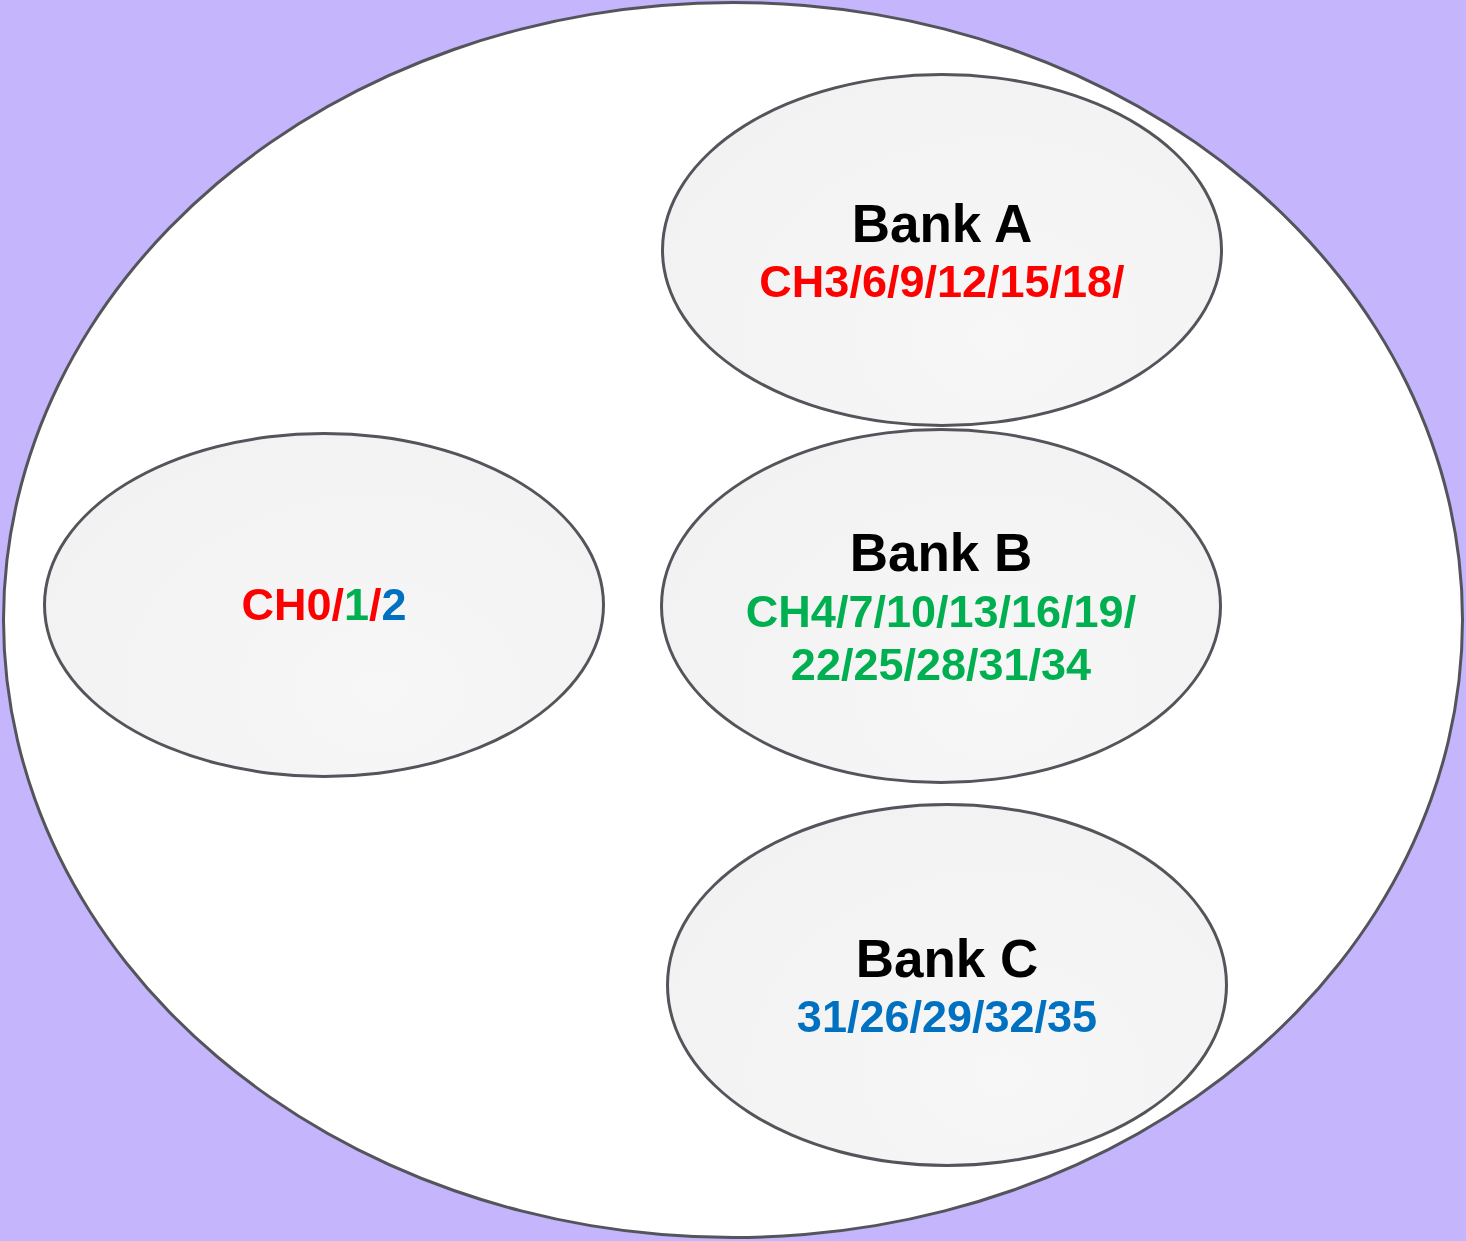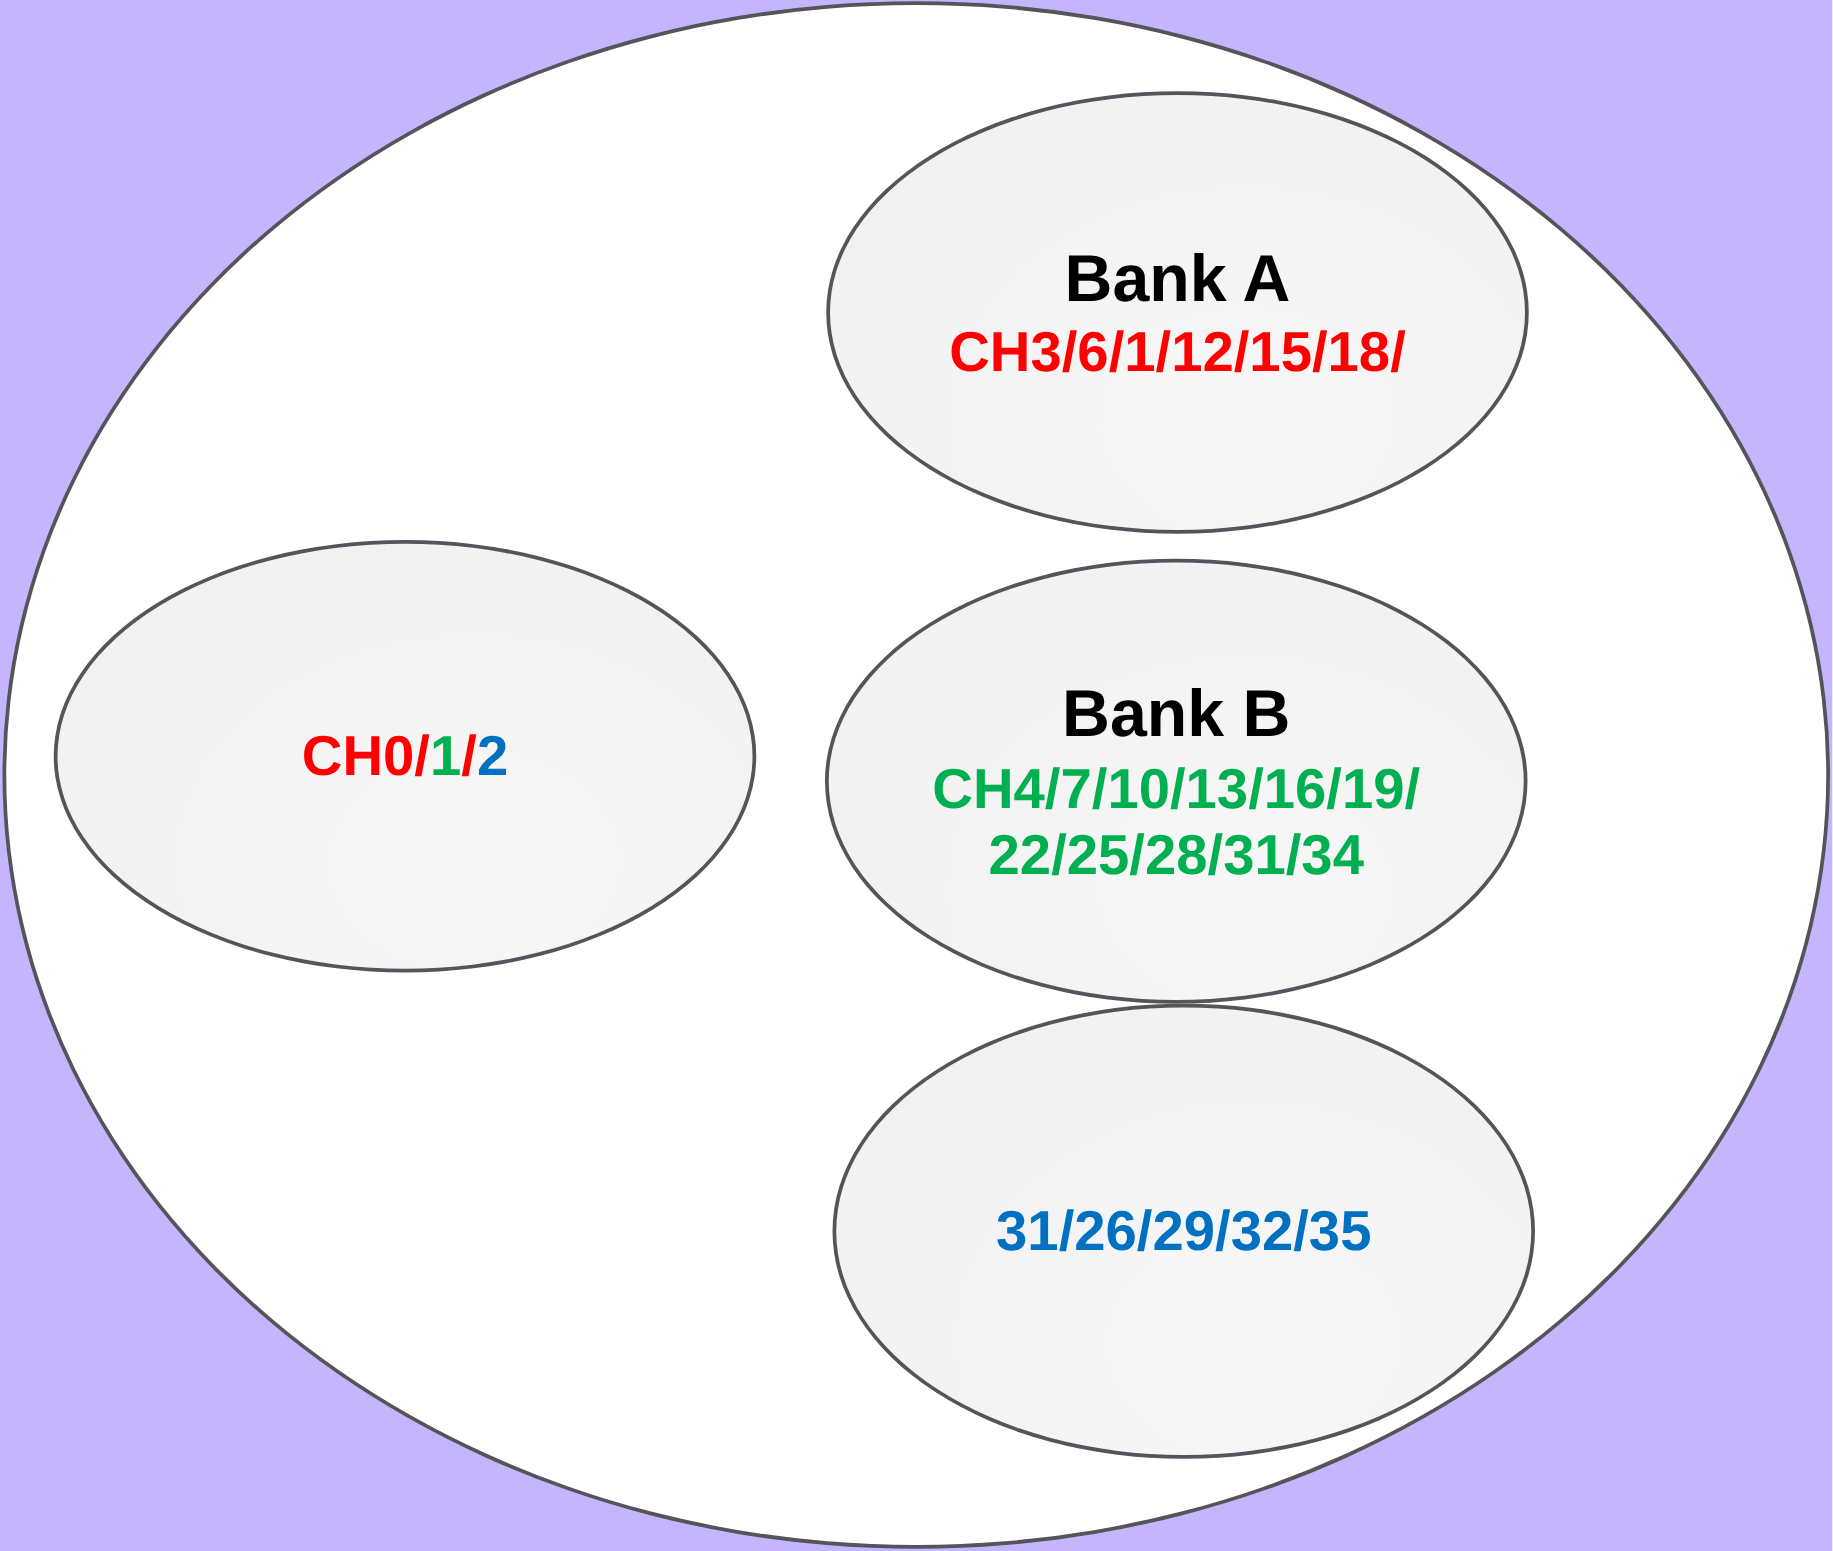--- a/index.html
+++ b/index.html
@@ -26,21 +26,21 @@
     top: 1px;
     width: 1462px;
     height: 1238px;
     background: #ffffff;
   }
   .group-ellipse {
     background: radial-gradient(ellipse at 60% 75%, #f7f7f8 0%, #f3f3f4 55%, #f1f1f2 100%);
   }
   .ellipse-bank-a   { left: 661px; top:  73px; width: 562px; height: 354px; }
   .ellipse-independent { left: 43px; top: 432px; width: 562px; height: 346px; }
-  .ellipse-bank-b   { left: 660px; top: 447px; width: 562px; height: 356px; }
+  .ellipse-bank-b   { left: 660px; top: 428px; width: 562px; height: 356px; }
   .ellipse-bank-c   { left: 666px; top: 803px; width: 562px; height: 364px; }
 
   .ellipse-content {
     position: absolute;
     inset: 0;
     display: flex;
     flex-direction: column;
     align-items: center;
     justify-content: center;
     text-align: center;
@@ -62,21 +62,21 @@
 </head>
 <body>
 
 <div class="canvas">
 
   <div class="ellipse outer-ellipse"></div>
 
   <div class="ellipse group-ellipse ellipse-bank-a">
     <div class="ellipse-content">
       <div class="ellipse-title">Bank A</div>
-      <div class="channels-line" style="color: rgb(255, 0, 0);">CH3/6/1/12/15/18/</div>
+      <div class="channels-line" style="color: rgb(255, 0, 0);">CH3/6/9/12/15/18/</div>
     </div>
   </div>
 
   <div class="ellipse group-ellipse ellipse-independent">
     <div class="ellipse-content">
       <div class="channels-line">
         <span style="color: rgb(255, 0, 0);">CH0/</span><span style="color: rgb(0, 176, 80);">1</span><span style="color: rgb(255, 0, 0);">/</span><span style="color: rgb(0, 112, 192);">2</span>
       </div>
     </div>
   </div>
@@ -84,17 +84,18 @@
   <div class="ellipse group-ellipse ellipse-bank-b">
     <div class="ellipse-content">
       <div class="ellipse-title">Bank B</div>
       <div class="channels-line" style="color: rgb(0, 176, 80);">CH4/7/10/13/16/19/</div>
       <div class="channels-line" style="color: rgb(0, 176, 80);">22/25/28/31/34</div>
     </div>
   </div>
 
   <div class="ellipse group-ellipse ellipse-bank-c">
     <div class="ellipse-content">
+      <div class="ellipse-title">Bank C</div>
       <div class="channels-line" style="color: rgb(0, 112, 192);">31/26/29/32/35</div>
     </div>
   </div>
 
 </div>
 
 </body></html>

